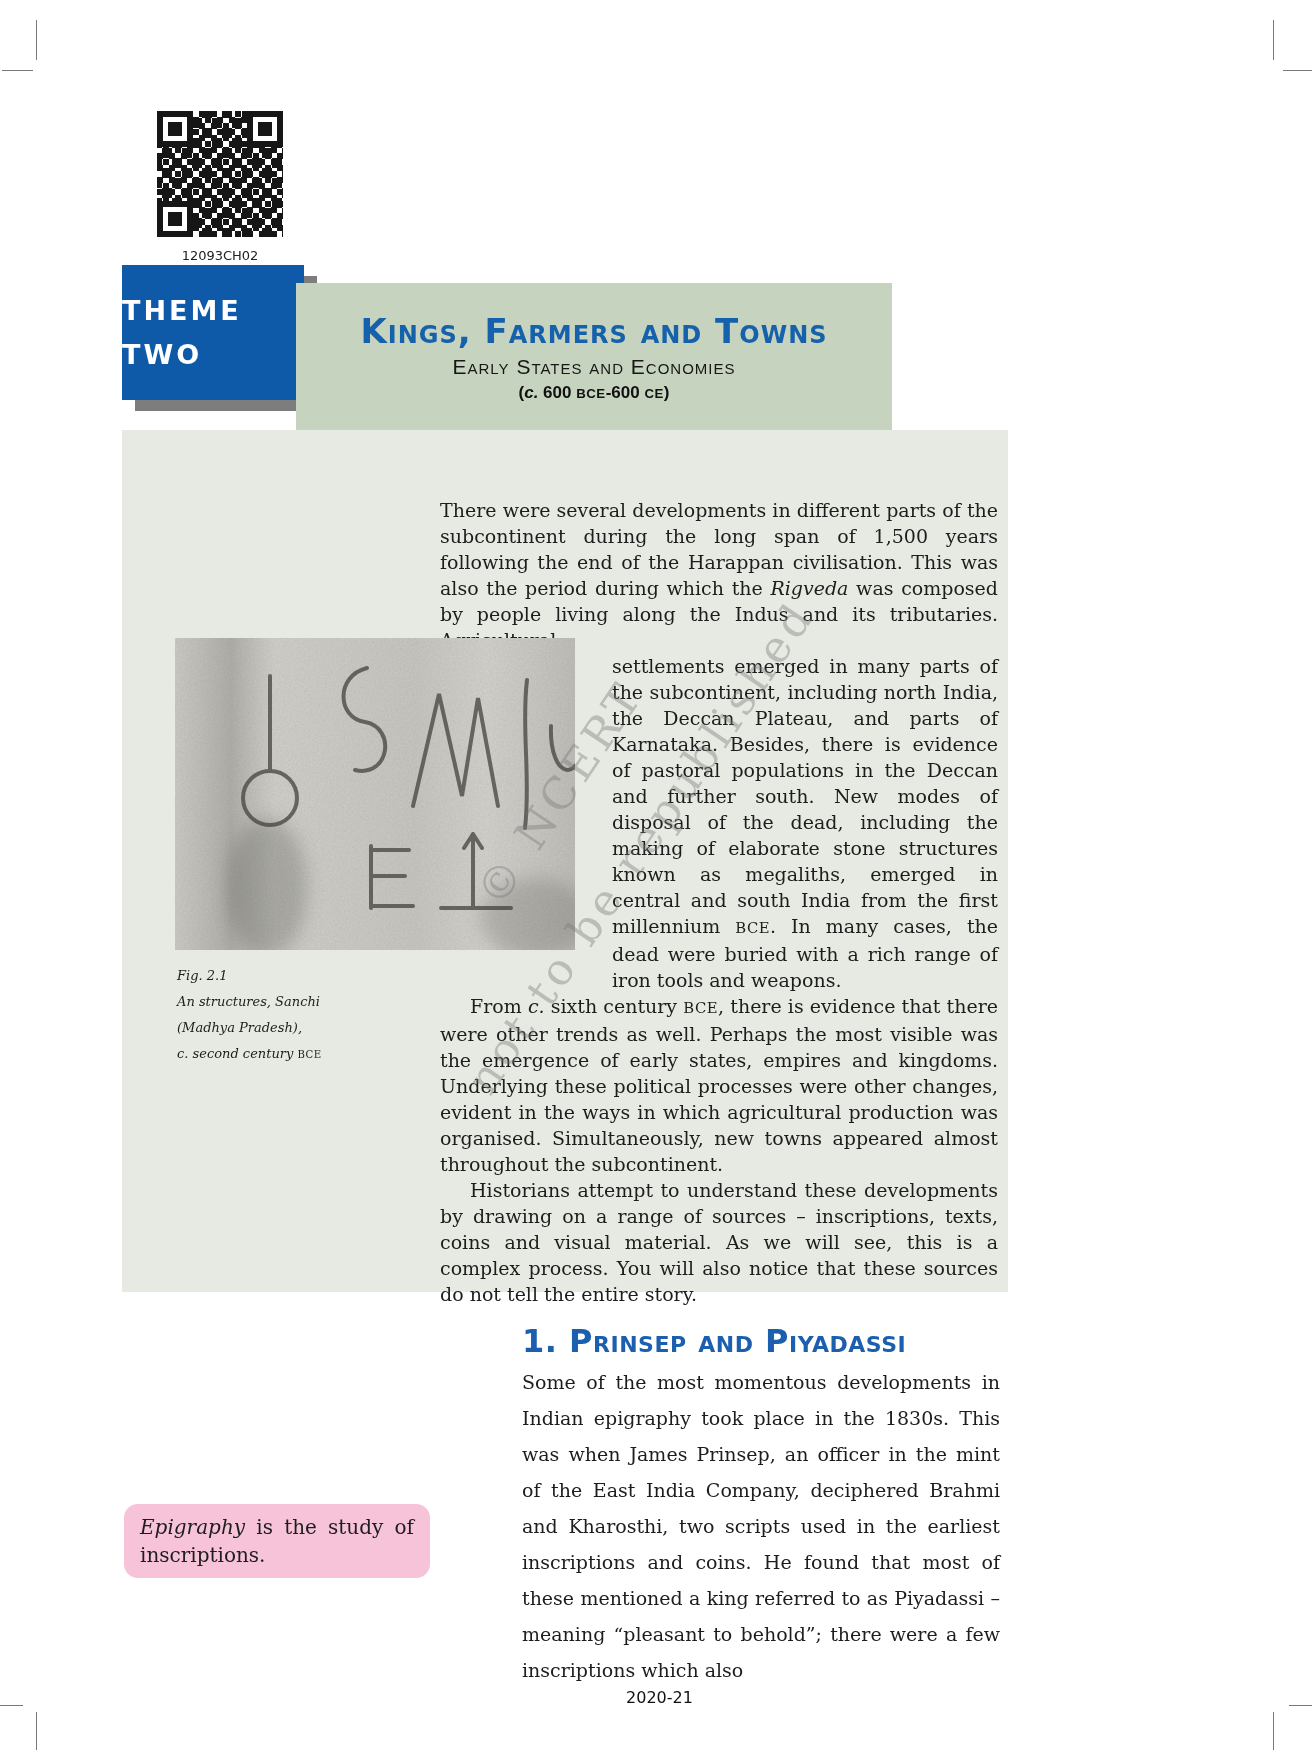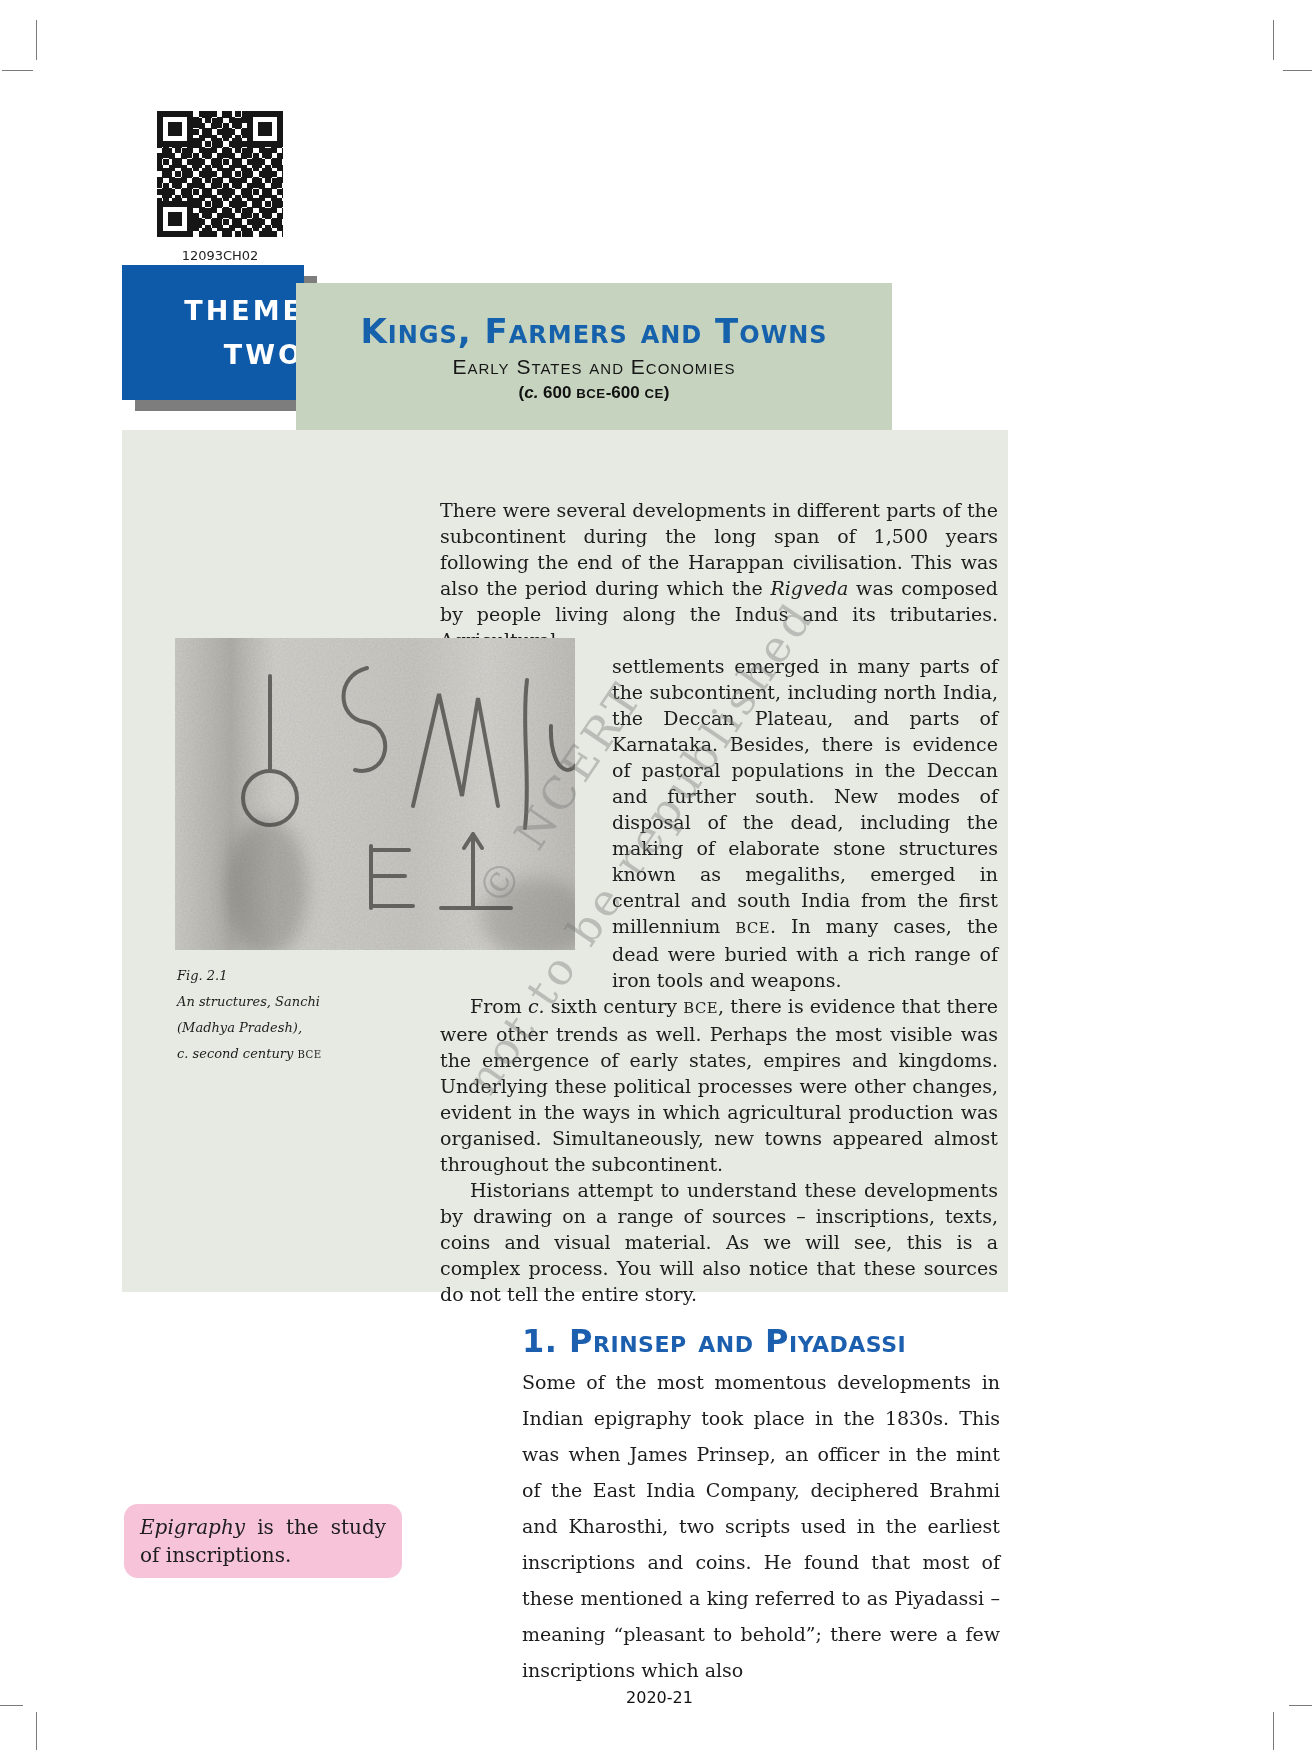--- a/index.html
+++ b/index.html
@@ -14,21 +14,21 @@
                      repeating-conic-gradient(#161616 0 25%, transparent 0 50%);
     background-size:12px 12px,20px 20px;background-position:0 0,5px 7px;}
   .qr-finder{position:absolute;width:36px;height:36px;background:#fff;border:6px solid #161616;box-sizing:border-box;}
   .qr-finder::after{content:"";position:absolute;inset:5px;background:#161616;}
   .qr-label{position:absolute;left:130px;top:248px;width:180px;text-align:center;
     font-family:"DejaVu Sans",sans-serif;font-size:13px;color:#222;}
 
   
   .theme-badge{position:absolute;left:122px;top:265px;width:182px;height:135px;
     background:#0f5aa8;box-shadow:13px 11px 0 #7d7d7d;
-    display:flex;flex-direction:column;align-items:flex-end;justify-content:center;
+    display:flex;flex-direction:column;align-items:flex-start;justify-content:center;
     font-family:"DejaVu Sans",sans-serif;font-weight:bold;color:#ffffff;
     font-size:27px;letter-spacing:3px;line-height:44px;}
 
   
   .title-band{position:absolute;left:296px;top:283px;width:596px;height:147px;background:#c6d3bf;
     display:flex;flex-direction:column;align-items:center;justify-content:center;gap:4px;}
   .title-l1{font-family:"DejaVu Sans",sans-serif;font-weight:bold;font-variant:small-caps;
     font-size:34px;color:#1661ab;letter-spacing:1px;}
   .title-l2{font-family:Liberation Sans, sans-serif;font-variant:small-caps;
     font-size:21px;color:#161616;letter-spacing:1px;}
@@ -56,21 +56,21 @@
     color:rgba(120,120,120,0.40);white-space:nowrap;}
 
   
   .section-heading{position:absolute;left:522px;top:1322px;
     font-family:"DejaVu Sans",sans-serif;font-weight:bold;font-variant:small-caps;
     font-size:32px;color:#1b5fae;letter-spacing:0.5px;}
   .section-para{position:absolute;left:522px;top:1364px;width:478px;
     font-size:19px;line-height:36px;text-align:justify;}
 
   
-  .epigraphy-box{position:absolute;left:124px;top:1504px;width:278px;min-height:48px;
+  .epigraphy-box{position:absolute;left:124px;top:1504px;width:306px;min-height:48px;
     background:#f6c3d8;border-radius:14px;padding:9px 16px;box-sizing:border-box;
     font-size:20px;line-height:28px;text-align:justify;color:#1d1d1d;}
 
   
   .footer{position:absolute;left:0;right:0;top:1688px;text-align:center;
     font-family:"DejaVu Sans",sans-serif;font-size:16px;color:#111;padding-left:7px;}
 
   
   .seg-i{font-style:italic;}
   .seg-sc{font-size:0.78em;letter-spacing:0.5px;font-style:normal;}

